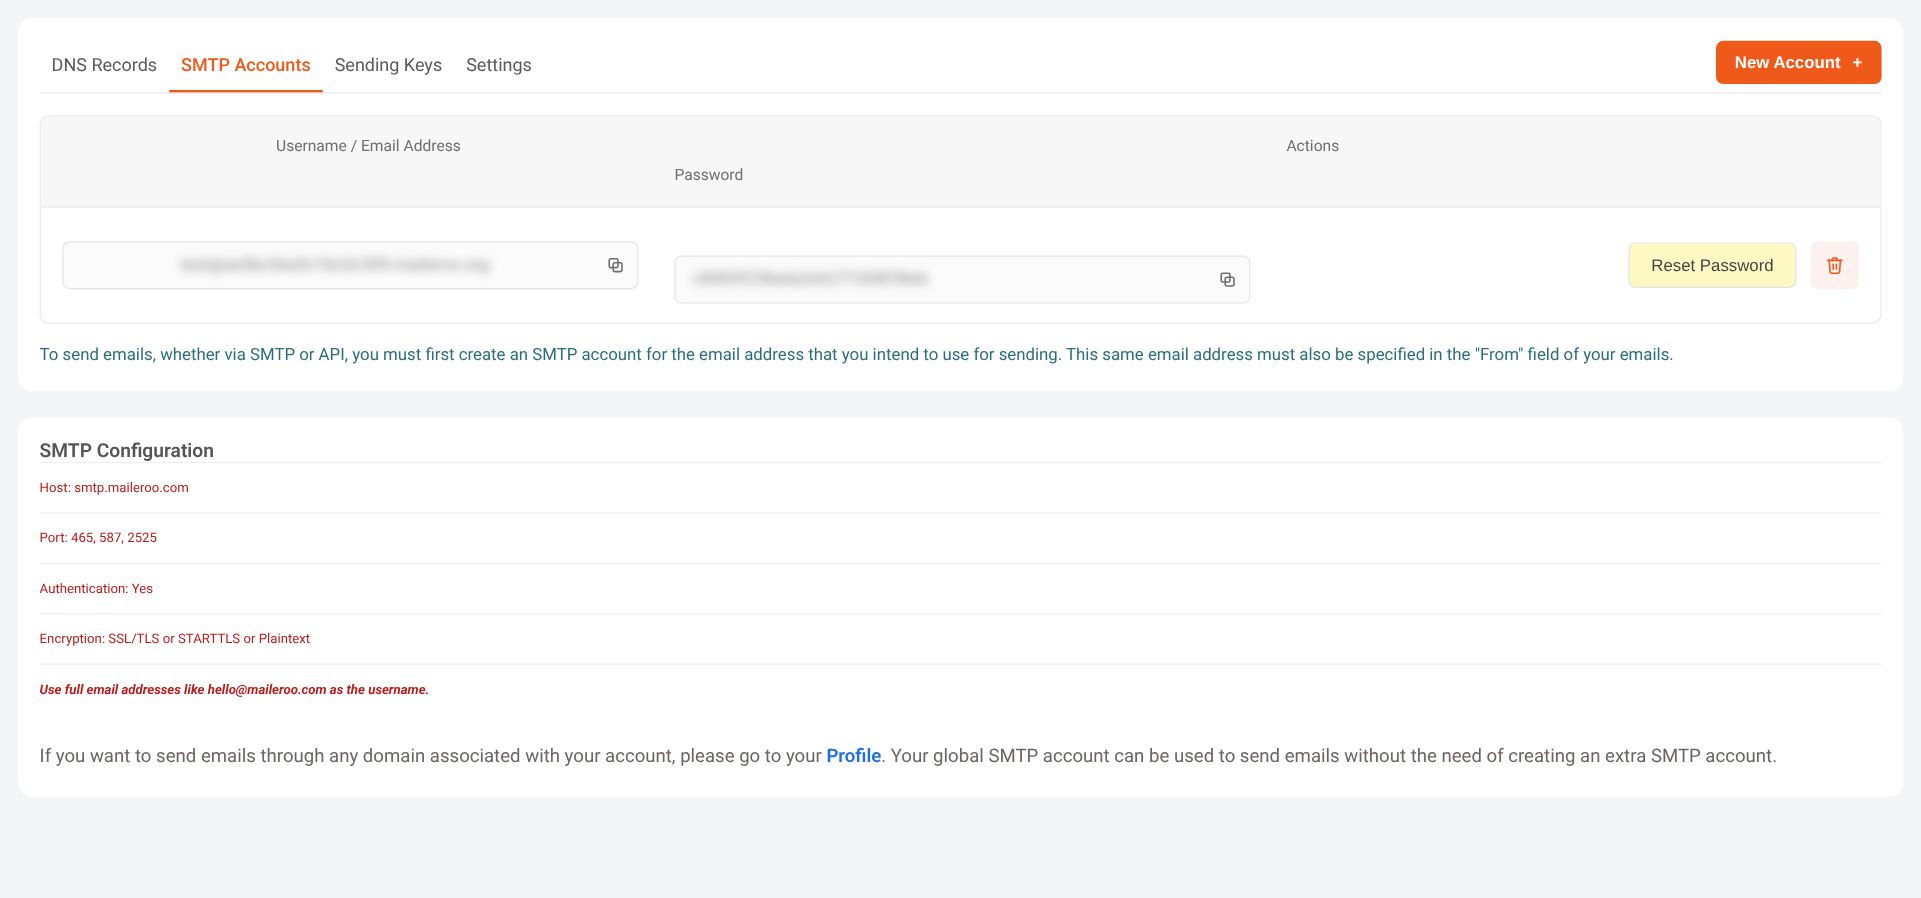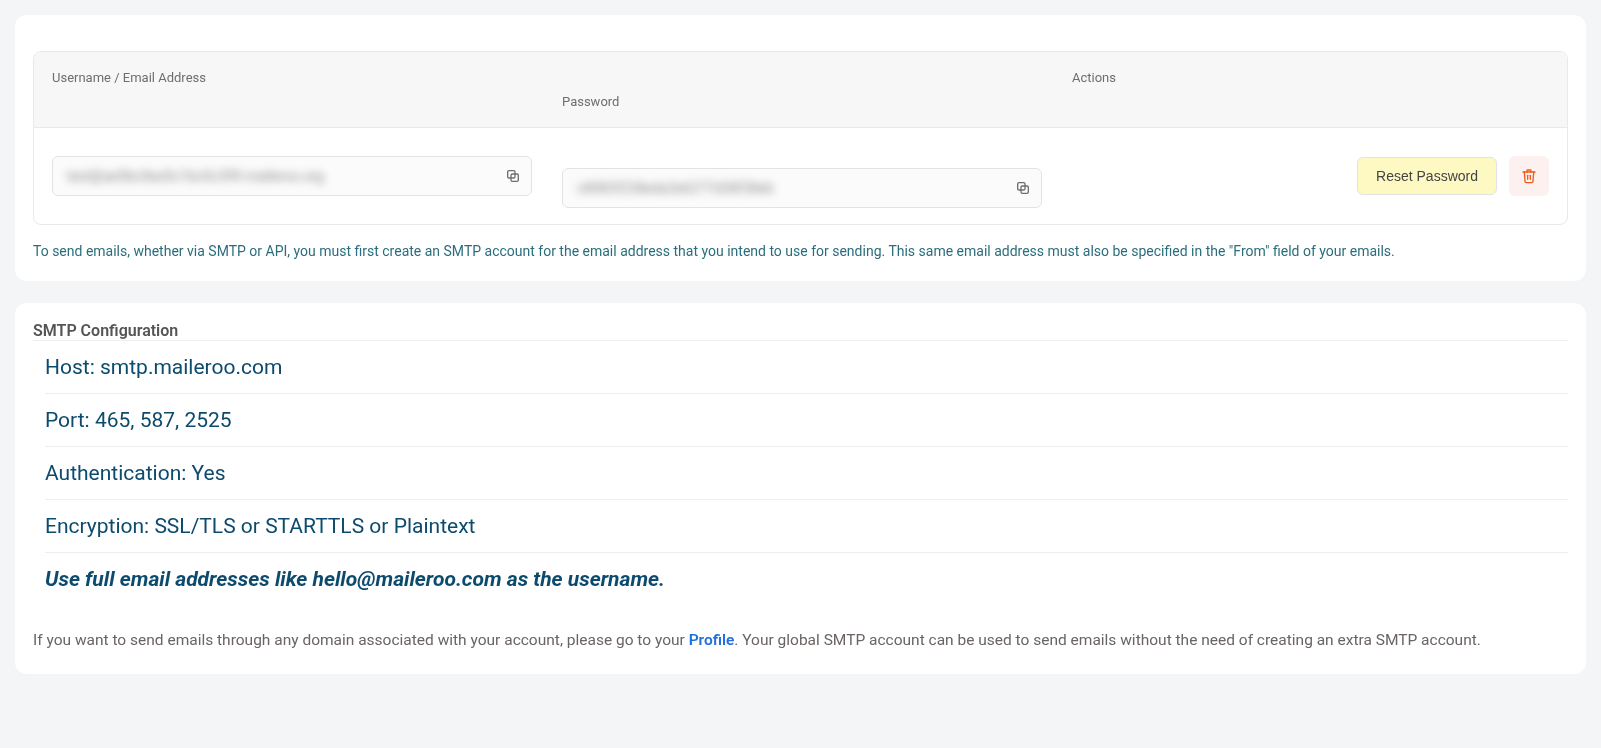--- a/index.html
+++ b/index.html
@@ -57,21 +57,21 @@
       overflow: hidden;
     }
     .thead {
       background: #f7f7f8;
       display: flex;
       padding: 18px 18px;
       font-size: 13px;
       color: #6e6e6e;
       border-bottom: 1px solid #e8e9eb;
     }
-    .col-user { flex: 0 0 510px; }
+    .col-user { flex: 0 0 510px; text-align: center; }
     .col-pass { flex: 0 0 510px; margin-top: 24px; }
     .col-act  { flex: 1; }
     .trow {
       display: flex;
       align-items: center;
       padding: 16px 18px;
     }
     .field-wrap {
       position: relative;
       width: 480px;
@@ -123,38 +123,49 @@
     .config-title {
       font-size: 16px;
       font-weight: 600;
       color: #555;
       padding-bottom: 0;
       border-bottom: 1px solid #eee;
     }
     .config-item {
       padding: 14px 0;
       border-bottom: 1px solid #eee;
-      font-size: 21px;
-      color: #0c4a6e;
-      margin-left: 12px;
+      font-size: 11px;
+      color: #b91c1c;
     }
     .italic { font-style: italic; font-weight: bold; }
     .bottom-text {
       font-size: 15.5px;
       color: #6a6462;
       margin-top: 24px;
       line-height: 1.5;
     }
     .link { color: #1f6fe0; font-weight: 600; cursor: pointer; }
     svg { display: block; }
   </style>
 </head>
 <body>
 
 <div class="card">
+  <div class="tabs-row">
+    <div class="tabs">
+      <div class="tab">DNS Records</div>
+      <div class="tab active">SMTP Accounts</div>
+      <div class="tab">Sending Keys</div>
+      <div class="tab">Settings</div>
+    </div>
+    <button class="new-account-btn">
+      <span>New Account</span>
+      <span class="plus-icon">+</span>
+    </button>
+  </div>
 
   <div class="table">
     <div class="thead">
       <div class="col-user">Username / Email Address</div>
       <div class="col-pass">Password</div>
       <div class="col-act">Actions</div>
     </div>
     <div class="trow">
       <div class="col-user">
         <div class="field-wrap">

